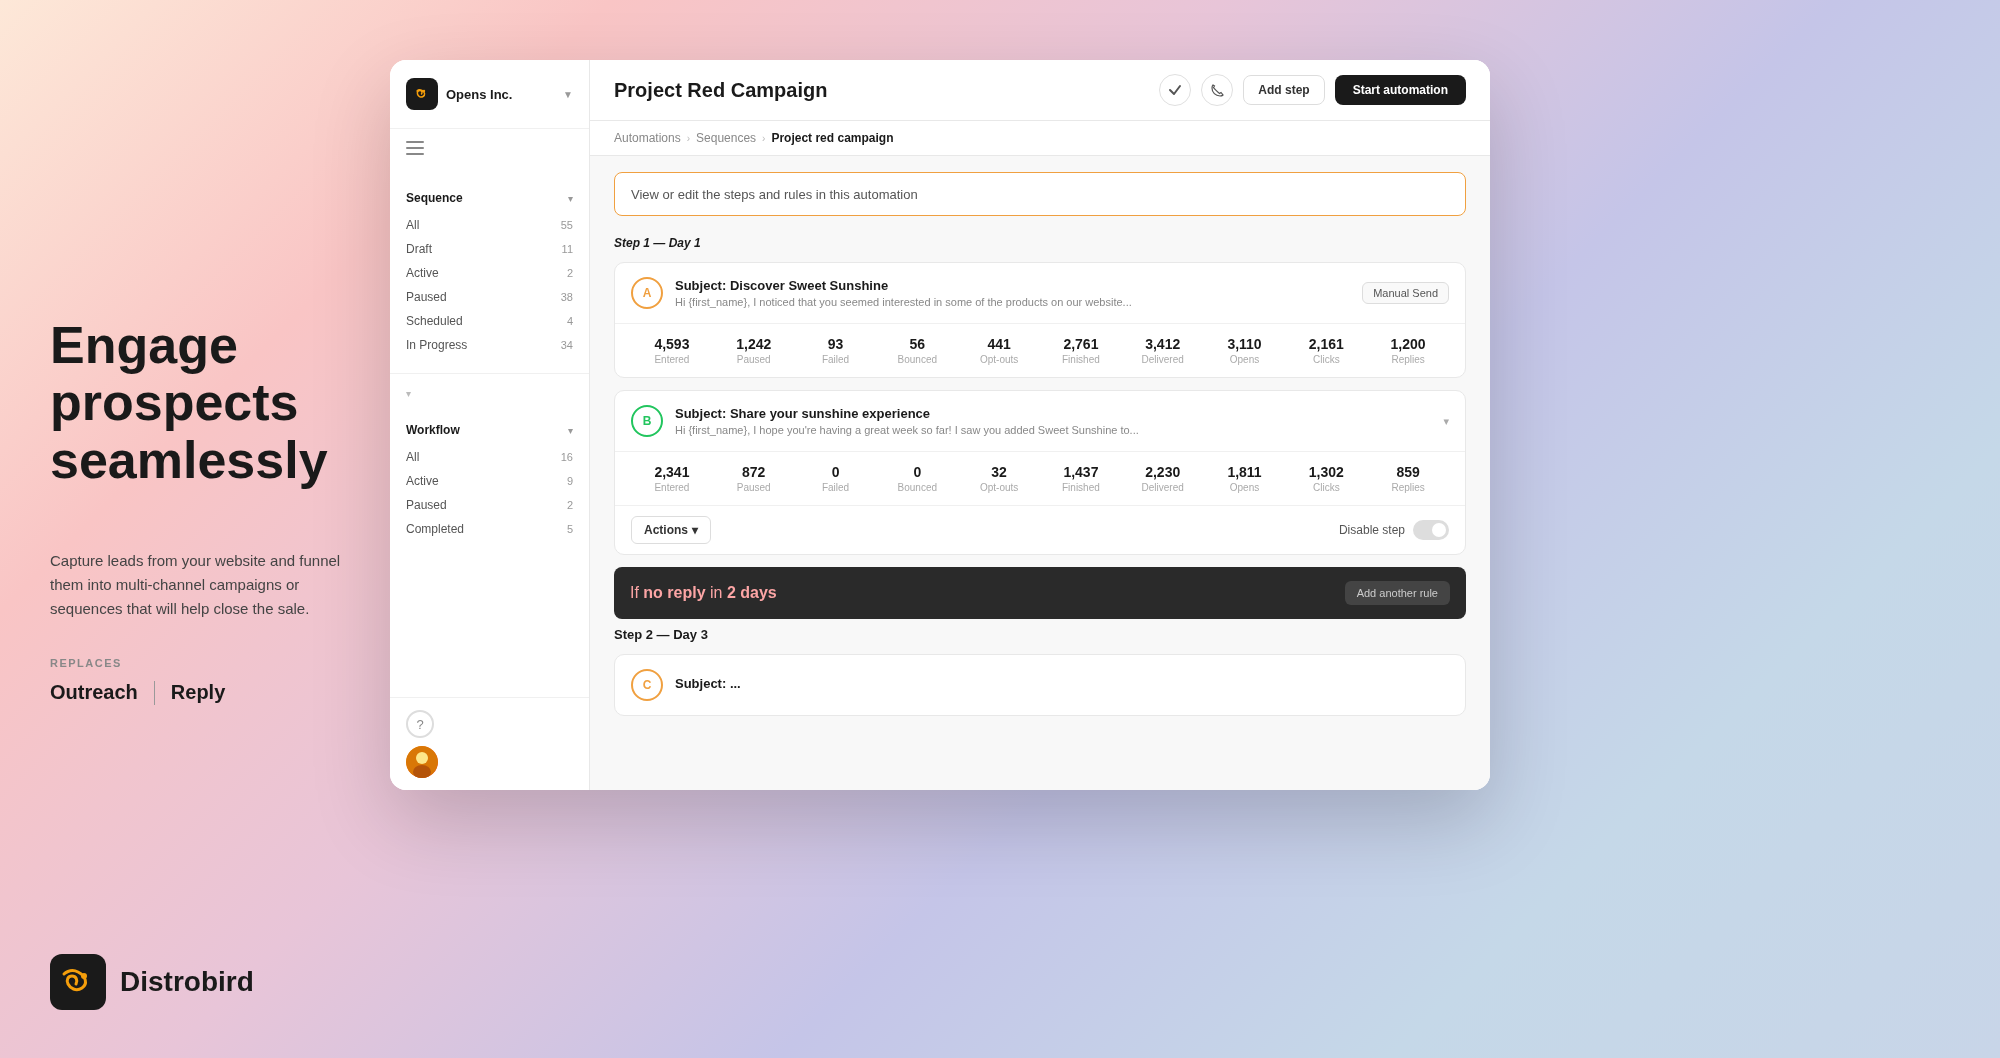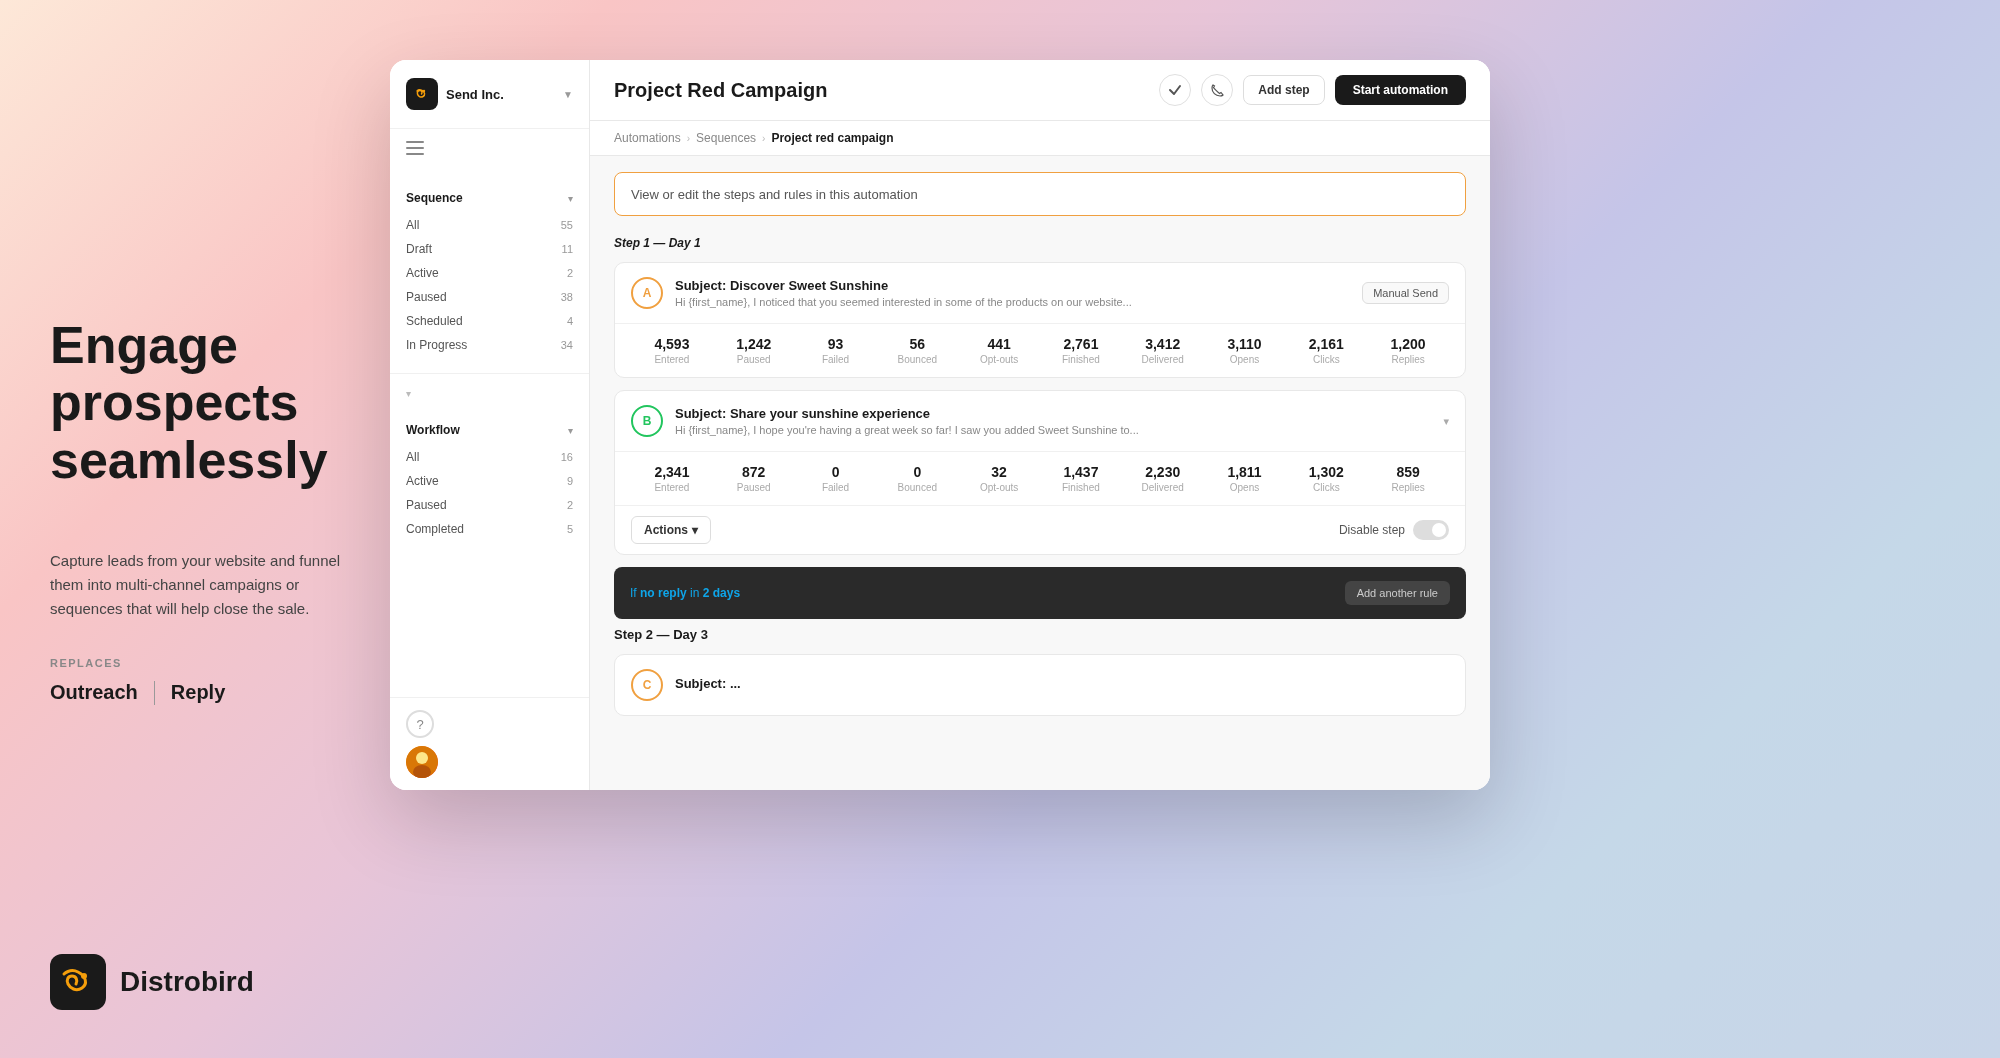--- a/index.html
+++ b/index.html
@@ -477,22 +477,22 @@
       background: #2a2a2a;
       border-radius: 8px;
       padding: 14px 16px;
       margin-bottom: 8px;
       display: flex;
       align-items: center;
       justify-content: space-between;
     }
 
     .rule-text {
-      font-size: 12px;
-      color: #0ea5e9;
+      font-size: 16px;
+      color: #fca5a5;
     }
 
     .rule-text span.highlight {
       font-weight: 700;
     }
 
     .btn-add-rule {
       padding: 6px 12px;
       border-radius: 6px;
       background: #444;
@@ -636,21 +636,21 @@
 <div class="app-window">
 
   <div class="sidebar">
     <div class="sidebar-top">
       <div class="sidebar-logo">
         <svg width="18" height="18" viewBox="0 0 18 18" fill="none">
           <path d="M4 6 C4 6 6 4 9 5.5 C12 7 12.5 10 10 11.5 C7.5 13 5 11 4.5 9 C4 7 5 5.5 7 5.5 C9 5.5 9.5 7.5 8.5 9" stroke="#f59e0b" stroke-width="1.5" stroke-linecap="round" fill="none"></path>
           <circle cx="11" cy="6" r="1.2" fill="#f59e0b"></circle>
         </svg>
       </div>
-      <span class="sidebar-company">Send Inc.</span>
+      <span class="sidebar-company">Opens Inc.</span>
       <span class="sidebar-chevron">▼</span>
     </div>
 
     <div class="sidebar-nav-icon">
       <svg width="18" height="14" viewBox="0 0 18 14" fill="none">
         <rect width="18" height="2" rx="1" fill="#888"></rect>
         <rect y="6" width="18" height="2" rx="1" fill="#888"></rect>
         <rect y="12" width="18" height="2" rx="1" fill="#888"></rect>
       </svg>
     </div>

